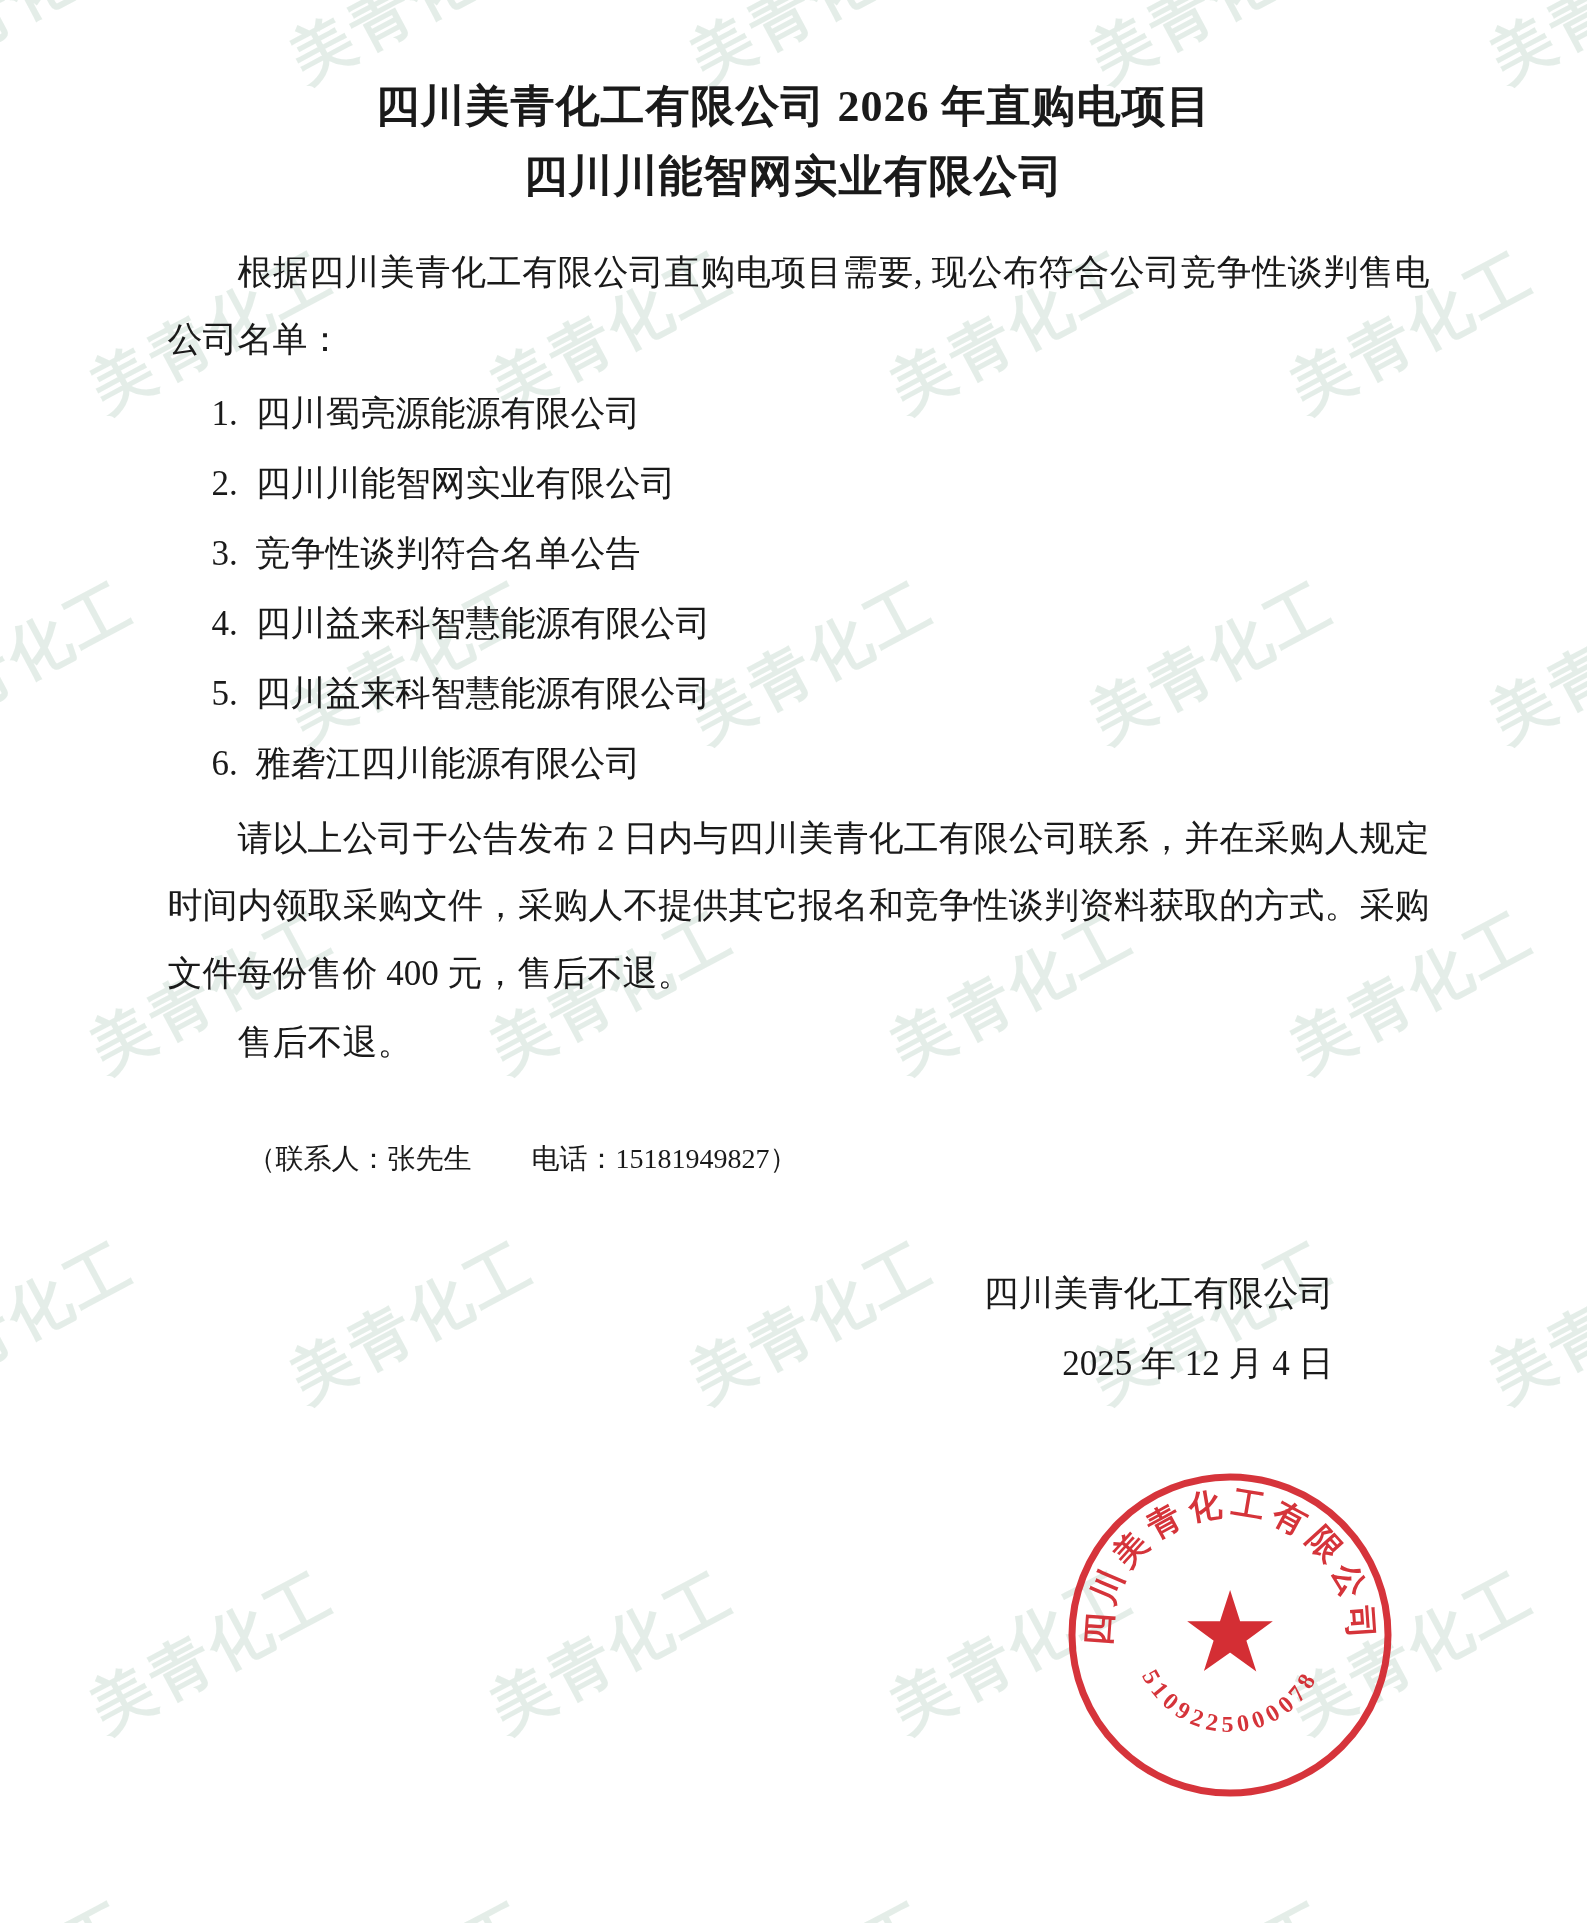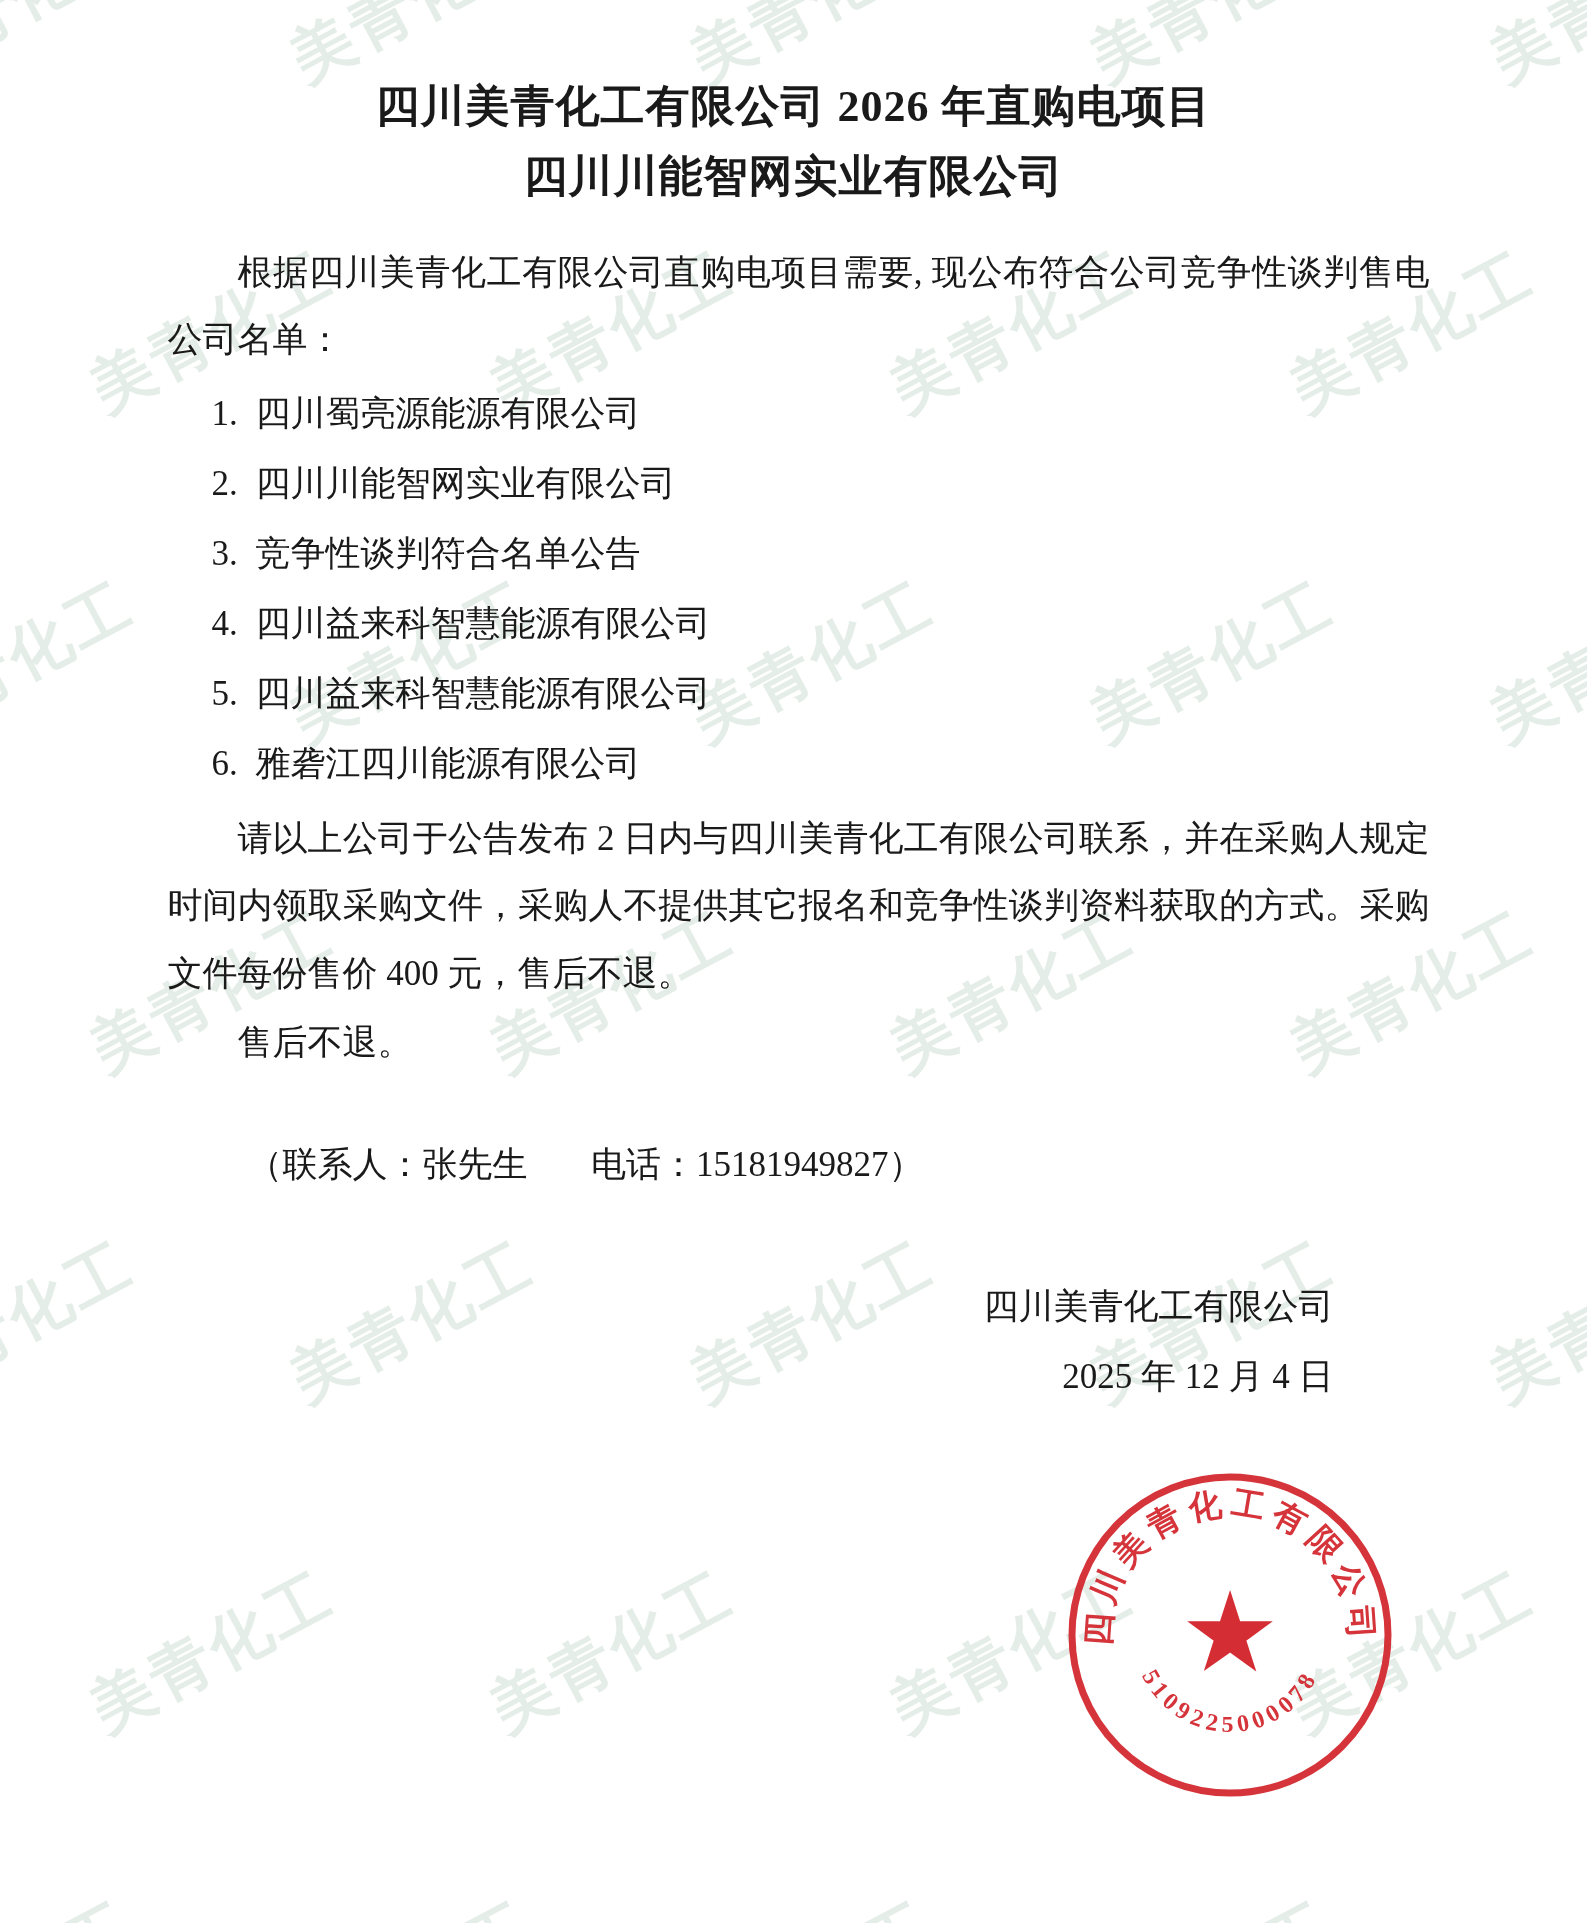--- a/index.html
+++ b/index.html
@@ -88,21 +88,21 @@
   }
   .list li .num {
     position: absolute;
     left: 68px;
     width: 60px;
     text-align: left;
   }
 
   .contact-line {
     margin-top: 56px;
-    font-size: 35px;
+    font-size: 28px;
     padding-left: 104px;
     line-height: 1.9;
   }
   .contact-line .gap {
     display: inline-block;
     width: 46px;
   }
 
   .signature {
     margin-top: 74px;

